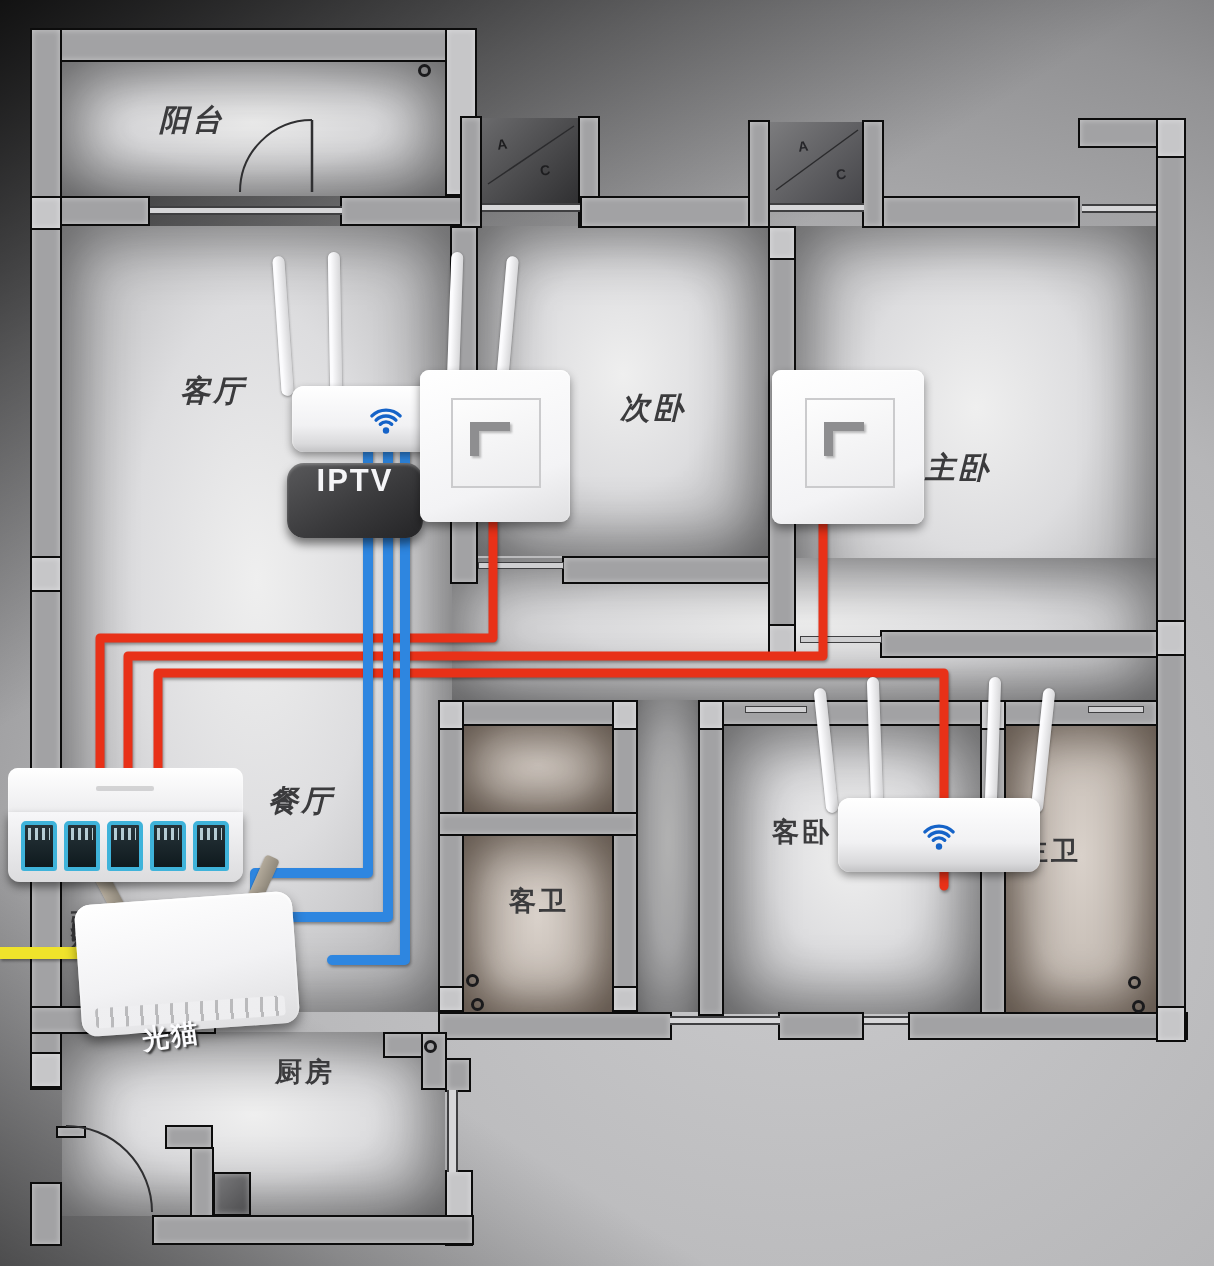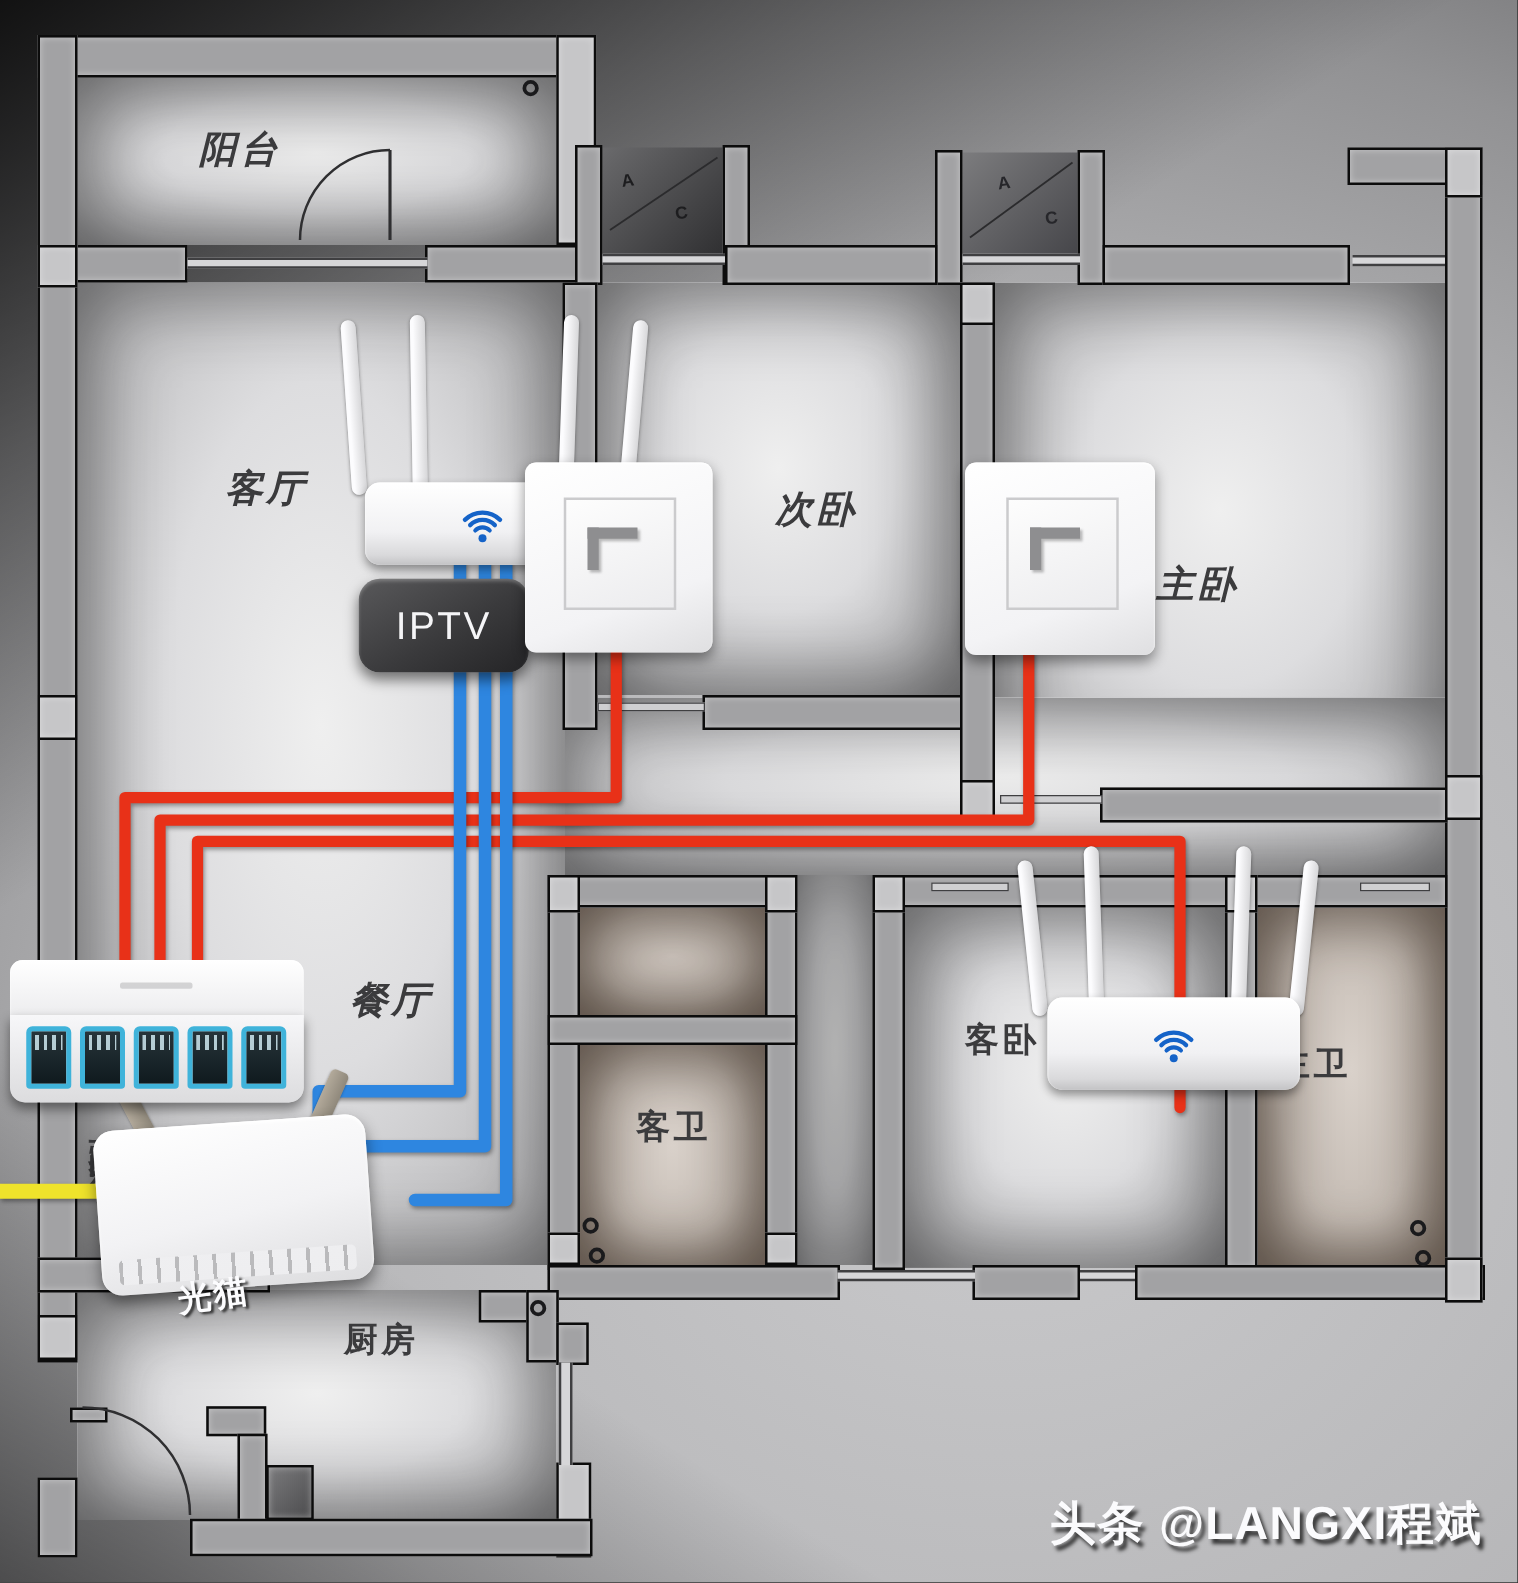--- a/index.html
+++ b/index.html
@@ -34,21 +34,21 @@
   .device{position:absolute;z-index:10;}
   .router-body{background:linear-gradient(180deg,#ffffff 0%,#f1f1f3 60%,#d9d9db 88%,#c3c3c5 100%);
     border-radius:12px;box-shadow:0 4px 8px rgba(0,0,0,.4), inset 0 1px 2px #fff;display:flex;align-items:center;justify-content:center;}
   .socket{background:linear-gradient(160deg,#ffffff 0%,#f3f3f5 70%,#dfdfe1 100%);border-radius:9px;
     box-shadow:0 5px 10px rgba(0,0,0,.42), inset 0 1px 2px #fff;z-index:11;position:absolute;}
   .socket-inner{position:absolute;border:2px solid #cbcbcd;background:linear-gradient(160deg,#fdfdfd,#ececee);}
   .portglyph{position:absolute;width:40px;height:34px;border-top:9px solid #8e8e90;border-left:9px solid #8e8e90;
     filter:drop-shadow(2px 2px 1px rgba(0,0,0,.25));box-sizing:border-box;}
   .iptv{background:linear-gradient(150deg,#59595b 0%,#3a3a3c 55%,#242426 100%);border-radius:17px;
     box-shadow:0 6px 10px rgba(0,0,0,.5), inset 0 2px 3px rgba(255,255,255,.25);
-    display:flex;align-items:center;justify-content:center;color:#f5f5f7;font-weight:400;font-size:31px;letter-spacing:2px;}
+    display:flex;align-items:flex-start;justify-content:center;color:#f5f5f7;font-weight:700;font-size:31px;letter-spacing:2px;}
   .sw-top{position:absolute;left:0;top:0;width:235px;height:46px;border-radius:10px 10px 0 0;
     background:linear-gradient(180deg,#ffffff,#ececee);box-shadow:inset 0 1px 2px #fff;}
   .sw-smudge{position:absolute;left:88px;top:18px;width:58px;height:5px;background:#c9c9cb;border-radius:2px;opacity:.8;}
   .sw-front{position:absolute;left:0;top:44px;width:235px;height:70px;border-radius:0 0 12px 12px;
     background:linear-gradient(180deg,#f7f7f9,#dcdcde);box-shadow:0 5px 9px rgba(0,0,0,.45);}
   .port{position:absolute;top:9px;width:36px;height:50px;border:4px solid #3fb3da;border-radius:5px 5px 3px 3px;
     background:linear-gradient(180deg,#27343a,#0f1a1e);box-sizing:border-box;}
   .pins{position:absolute;left:3px;right:3px;top:3px;height:12px;
     background:repeating-linear-gradient(90deg,#cfe8f0 0 3px,transparent 3px 7px);opacity:.85;}
   .modem-wrap{transform:rotate(-4deg);}
@@ -170,21 +170,21 @@
     <path d="M312 120 L312 192" stroke="#2f2f31" stroke-width="2.5" fill="none"></path>
     <path d="M66 1126 A86 86 0 0 1 152 1212" stroke="#2f2f31" stroke-width="2" fill="none"></path>
     <path d="M488 184 L574 126" stroke="#2b2b2d" stroke-width="1.5"></path>
     <path d="M776 190 L858 130" stroke="#2b2b2d" stroke-width="1.5"></path>
   </svg>
 
   <div class="lbl lbl-30" style="left:192px;top:120px;">阳台</div>
   <div class="lbl lbl-30" style="left:213px;top:391px;">客厅</div>
   <div class="lbl lbl-30" style="left:653px;top:408px;">次卧</div>
   <div class="lbl lbl-30" style="left:958px;top:468px;">主卧</div>
-  <div class="lbl lbl-30" style="left:301px;top:801px;margin-left:12px;">餐厅</div>
+  <div class="lbl lbl-30" style="left:301px;top:801px;">餐厅</div>
   <div class="lbl lbl-27" style="left:539px;top:901px;">客卫</div>
   <div class="lbl lbl-27" style="left:802px;top:832px;">客卧</div>
   <div class="lbl lbl-27" style="left:1051px;top:851px;">主卫</div>
   <div class="lbl lbl-27" style="left:305px;top:1072px;">厨房</div>
   <div class="lbl-vert" style="left:66px;top:890px;">弱电箱</div>
   <div class="lbl-modem" style="left:142px;top:1018px;">光猫</div>
 
   <svg id="svg-cables" width="1214" height="1266">
     <g>
       <path class="c-red" d="M100 782 L100 638 L493 638 L493 520"></path>
@@ -265,14 +265,13 @@
   <div class="antenna" style="left:1037px;top:688px;height:125px;transform:rotate(6deg);"></div>
   <div class="device router-body" style="left:838px;top:798px;width:202px;height:74px;">
     <svg width="40" height="34" viewBox="0 0 40 34">
       <path d="M5.9 13.9 A20 20 0 0 1 34.1 13.9" stroke="#1563c8" stroke-width="3.4" fill="none" stroke-linecap="round"></path>
       <path d="M10.1 18.1 A14 14 0 0 1 29.9 18.1" stroke="#1563c8" stroke-width="3.4" fill="none" stroke-linecap="round"></path>
       <path d="M14.3 22.3 A8 8 0 0 1 25.7 22.3" stroke="#1563c8" stroke-width="3.4" fill="none" stroke-linecap="round"></path>
       <circle cx="20" cy="28.5" r="3.2" fill="#1563c8"></circle>
     </svg>
   </div>
 
-  <div class="watermark" style="right:28px;bottom:22px;">头条 @LANGXI程斌</div>
 </div>
 
 </body></html>

